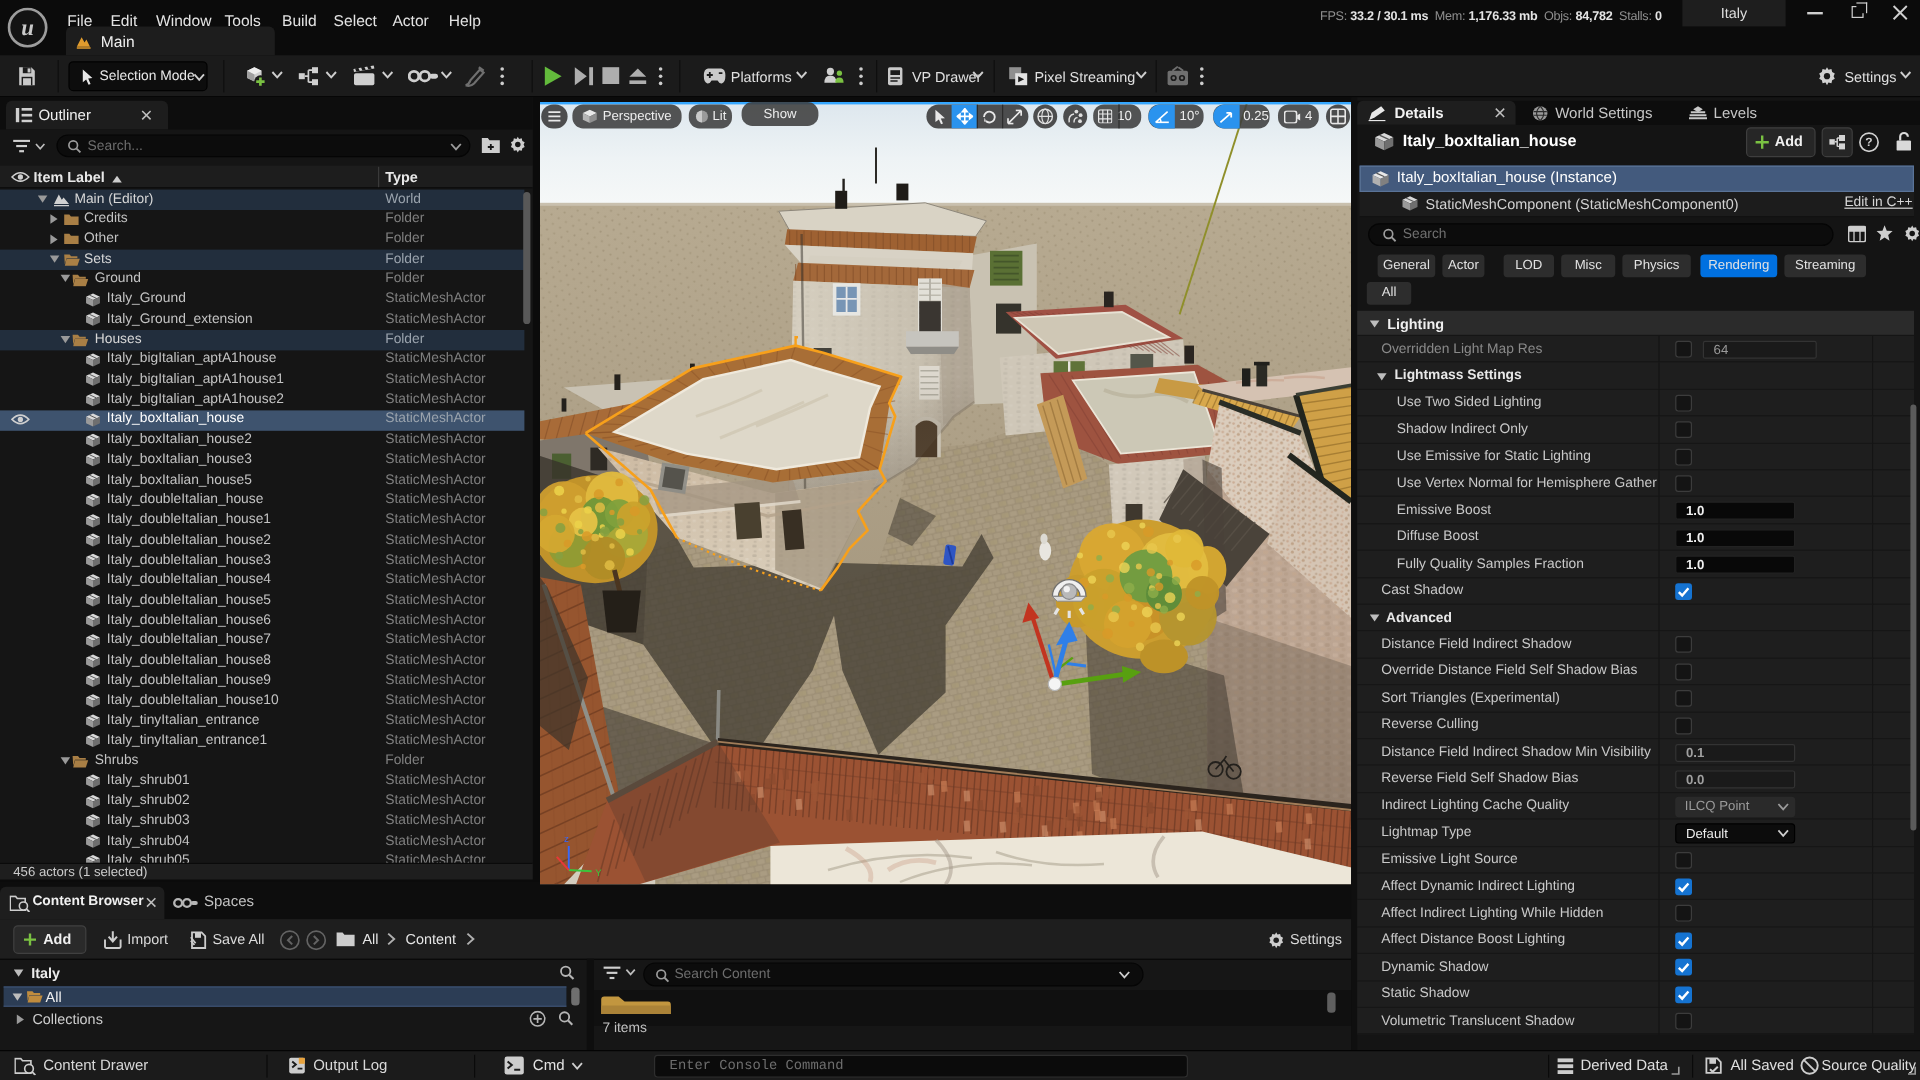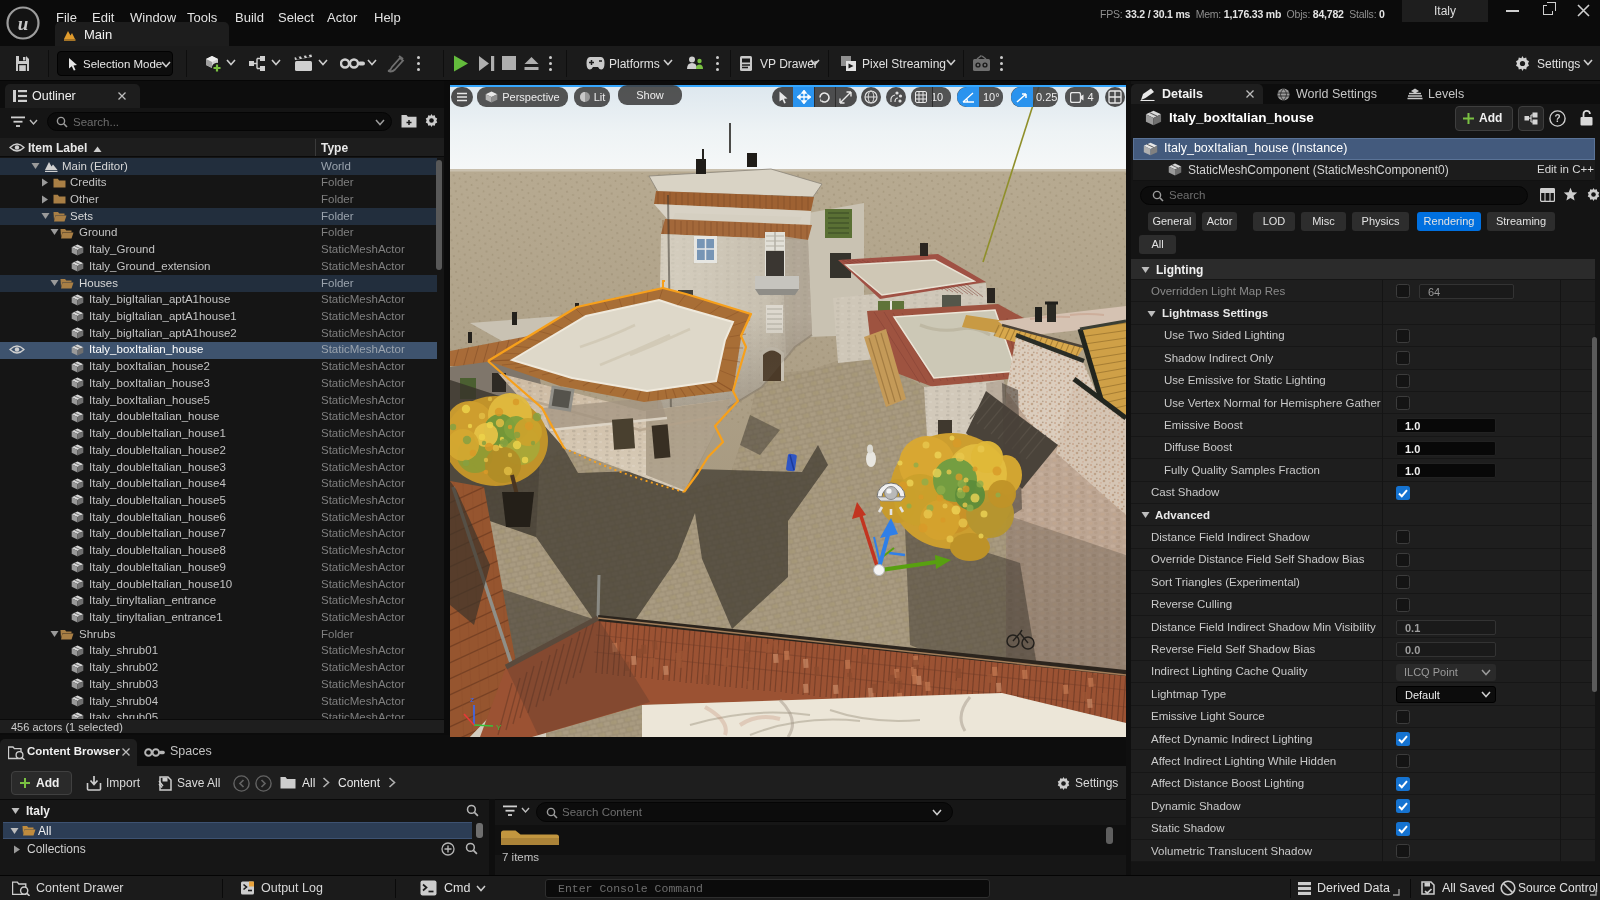--- a/index.html
+++ b/index.html
@@ -579,21 +579,21 @@
       </svg>
 <div class="ab tx" style="left:38px;top:60px;color:#ffffff;font-size:12.5px">Italy_boxItalian_house (Instance)</div>
 <div class="ab" style="left:7px;top:79px;width:462px;height:21px;background:#1c1c1c;border-bottom:1px solid #111"></div>
 <svg class="ab" style="left:42px;top:82px" width="14" height="13" viewBox="0 0 13 12">
         <path d="M6.5 0.5 L12.3 3.2 L6.5 6 L0.7 3.2 Z" fill="#d8d8d8"></path>
         <path d="M0.7 3.2 L6.5 6 V11.5 L0.7 8.8 Z" fill="#9a9a9a"></path>
         <path d="M12.3 3.2 L6.5 6 V11.5 L12.3 8.8 Z" fill="#6f6f6f"></path>
         <path d="M3.5 1.9 L9.3 4.6" stroke="#555" stroke-width="0.8"></path>
       </svg>
 <div class="ab tx" style="left:62px;top:82px;color:#d2d2d2;font-size:12px">StaticMeshComponent (StaticMeshComponent0)</div>
-<div class="ab tx" style="left:411px;top:82px;color:#d8d8d8;font-size:11.5px;">Edit in C++</div>
+<div class="ab tx" style="left:411px;top:82px;color:#d8d8d8;font-size:11.5px;text-decoration:underline">Edit in C++</div>
 <div class="ab" style="left:14px;top:105px;width:388px;height:19px;background:#0c0c0c;border:1px solid #050505;border-radius:10px"></div>
 <svg class="ab" style="left:26px;top:109px" width="12" height="12" viewBox="0 0 12 12">
         <circle cx="5" cy="5" r="3.6" fill="none" stroke="#9c9c9c" stroke-width="1.4"></circle>
         <path d="M7.8 7.8 L11 11" stroke="#9c9c9c" stroke-width="1.6"></path>
       </svg>
 <div class="ab tx" style="left:43px;top:108px;color:#707070;font-size:11.5px">Search</div>
 <svg class="ab" style="left:414px;top:107px" width="15" height="14" viewBox="0 0 15 14">
         <rect x="0.5" y="0.5" width="14" height="13" rx="1.5" fill="none" stroke="#cdcdcd" stroke-width="1.3"></rect>
         <path d="M0.5 4.5 h14 M5 4.5 V13.5 M10 4.5 V13.5" stroke="#cdcdcd" stroke-width="1.1"></path>
         <rect x="0.5" y="0.5" width="14" height="4" fill="#cdcdcd"></rect>
@@ -941,21 +941,21 @@
   <svg class="ab" style="left:1420px;top:4px" width="16" height="16" viewBox="0 0 16 16">
         <path d="M2 2 h9 l3 3 v9 h-12 z" fill="none" stroke="#cdcdcd" stroke-width="1.5"></path>
         <rect x="4.5" y="2.5" width="5.5" height="4" fill="#cdcdcd"></rect>
         <path d="M5 11 l2.2 2.2 L11.5 9" fill="none" stroke="#cdcdcd" stroke-width="1.7"></path>
       </svg>
   <div class="ab tx" style="left:1442px;top:5px;color:#e0e0e0;font-size:12.5px">All Saved</div>
   <svg class="ab" style="left:1500px;top:4px" width="16" height="16" viewBox="0 0 16 16">
         <circle cx="8" cy="8" r="6.8" fill="none" stroke="#cdcdcd" stroke-width="1.6"></circle>
         <path d="M3.4 3.4 L12.6 12.6" stroke="#cdcdcd" stroke-width="1.6"></path>
       </svg>
-  <div class="ab tx" style="left:1518px;top:5px;color:#e0e0e0;font-size:12px">Source Control</div>
+  <div class="ab tx" style="left:1518px;top:5px;color:#e0e0e0;font-size:12px">Source Quality</div>
   <svg class="ab" style="left:1589px;top:12px" width="8" height="8">
         <path d="M7 1 V7 H1" fill="none" stroke="#9a9a9a" stroke-width="1.4"></path>
       </svg>
 </div>
 
 <div class="ab" style="left:450px;top:85px;width:676px;height:652px;overflow:hidden">
 <svg width="676" height="652" viewBox="0 0 676 652">
 <defs>
 <linearGradient id="sky" x1="0" y1="0" x2="0" y2="1">
             <stop offset="0" stop-color="#dde7ee"></stop>

